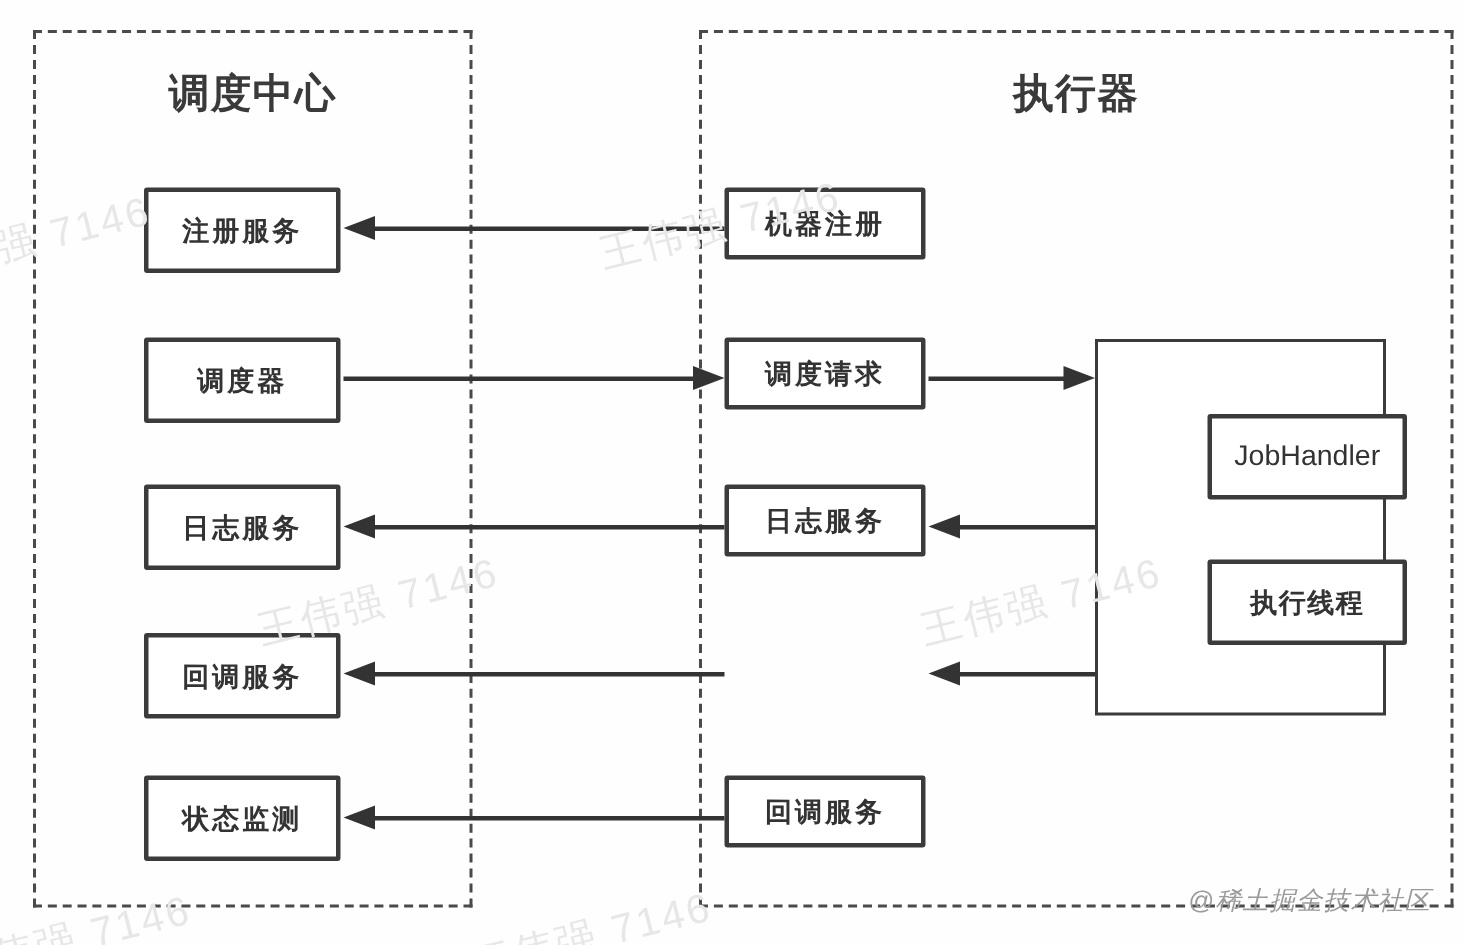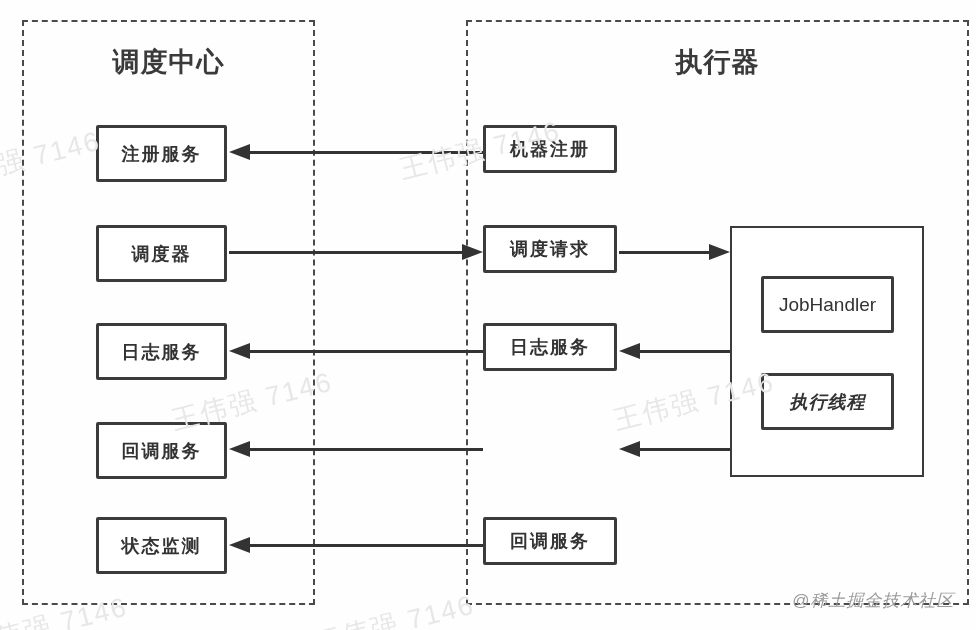--- a/index.html
+++ b/index.html
@@ -17,23 +17,23 @@
   .node{position:absolute;box-sizing:border-box;border:3px solid #3b3b3b;border-radius:2px;
         background:#fff;display:flex;align-items:center;justify-content:center;
         font-size:18px;font-weight:600;color:#333;letter-spacing:2px;z-index:2;}
   .col-left{left:96px;width:131px;height:57px;}
   .col-mid{left:483px;width:134px;height:48px;}
   .row1{top:125px;} .row2{top:225px;} .row3{top:323px;} .row4{top:422px;} .row5{top:517px;}
 
   
   .runtime{position:absolute;left:730px;top:226px;width:194px;height:251px;
            box-sizing:border-box;border:2px solid #3b3b3b;background:#fff;z-index:2;}
-  .inner{left:761px;width:133px;height:57px;letter-spacing:1px;z-index:3;}
+  .inner{left:805px;width:133px;height:57px;letter-spacing:1px;z-index:3;}
   .inner-1{top:276px;font-weight:500;font-size:19px;letter-spacing:0;}
-  .inner-2{top:373px;font-style:italic;}
+  .inner-2{top:373px;}
 
   
   .arrow{position:absolute;height:16px;z-index:1;}
   .arrow .shaft{position:absolute;top:6.5px;height:3px;background:#333;left:0;right:0;}
   .arrow.head-left .shaft{left:17px;}
   .arrow.head-right .shaft{right:17px;}
   .arrow .head{position:absolute;width:0;height:0;top:0;
                border-top:8px solid transparent;border-bottom:8px solid transparent;}
   .arrow.head-left .head{left:0;border-right:21px solid #333;}
   .arrow.head-right .head{right:0;border-left:21px solid #333;}

